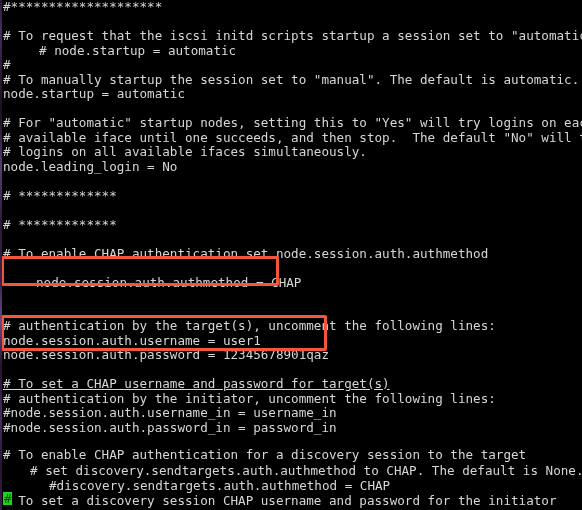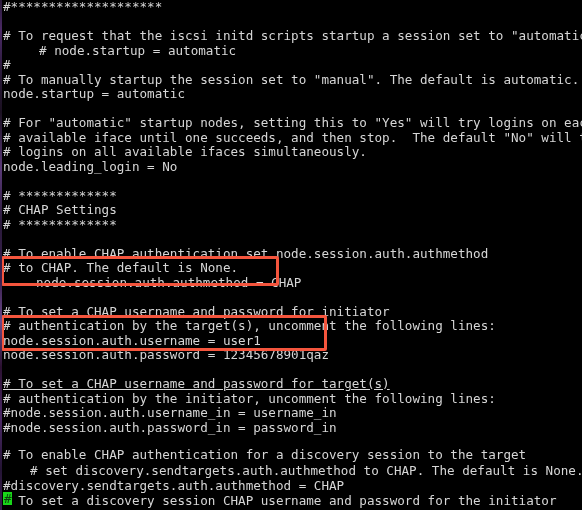--- a/index.html
+++ b/index.html
@@ -87,36 +87,33 @@
       <div class="line" style="top: 29px;"># To request that the iscsi initd scripts startup a session set to "automatic".</div>
       <div class="line" style="top: 44px; padding-left: 36px;"># node.startup = automatic</div>
       <div class="line" style="top: 58px;">#</div>
       <div class="line" style="top: 73px;"># To manually startup the session set to "manual". The default is automatic.</div>
       <div class="line" style="top: 87px;">node.startup = automatic</div>
       <div class="line" style="top: 116px;"># For "automatic" startup nodes, setting this to "Yes" will try logins on each</div>
       <div class="line" style="top: 131px;"># available iface until one succeeds, and then stop.  The default "No" will try</div>
       <div class="line" style="top: 145px;"># logins on all available ifaces simultaneously.</div>
       <div class="line" style="top: 160px;">node.leading_login = No</div>
       <div class="line" style="top: 189px;"># *************</div>
-      <div class="line" style="top: 203px;"># CHAP Settings</div>
       <div class="line" style="top: 218px;"># *************</div>
       <div class="line" style="top: 247px;"># To enable CHAP authentication set node.session.auth.authmethod</div>
-      <div class="line" style="top: 261px;"># to CHAP. The default is None.</div>
       <div class="line" style="top: 276px; padding-left: 33px;">node.session.auth.authmethod = CHAP</div>
-      <div class="line" style="top: 305px;"># To set a CHAP username and password for initiator</div>
       <div class="line" style="top: 319px;"># authentication by the target(s), uncomment the following lines:</div>
       <div class="line" style="top: 334px;">node.session.auth.username = user1</div>
       <div class="line" style="top: 348px; text-align: center;">node.session.auth.password = 12345678901qaz</div>
       <div class="line" style="top: 377px; text-decoration: underline;"># To set a CHAP username and password for target(s)</div>
       <div class="line" style="top: 392px;"># authentication by the initiator, uncomment the following lines:</div>
       <div class="line" style="top: 406px;">#node.session.auth.username_in = username_in</div>
       <div class="line" style="top: 421px;">#node.session.auth.password_in = password_in</div>
       <div class="line" style="top: 448px;"># To enable CHAP authentication for a discovery session to the target</div>
       <div class="line" style="top: 464px; padding-left: 27px;"># set discovery.sendtargets.auth.authmethod to CHAP. The default is None.</div>
-      <div class="line" style="top: 479px;">#discovery.sendtargets.auth.authmethod = CHAP</div>
+      <div class="line" style="top: 479px; margin-left: 46px;">#discovery.sendtargets.auth.authmethod = CHAP</div>
       <div class="line" style="top: 494px;">  To set a discovery session CHAP username and password for the initiator</div>
     </div>
 
   <div id="cursor" style="left: 3px; top: 492px; background: rgb(25, 214, 25);"></div>
   <div id="cursor-char" style="left: 4px; top: 492px;">#</div>
 
   <div class="box" id="box-0" style="left: 1px; top: 256px; width: 278px; height: 30px; border-color: rgb(244, 85, 61);"></div>
   <div class="box" id="box-1" style="left: 1px; top: 315px; width: 326px; height: 36px; border-color: rgb(244, 85, 61);"></div>
 
 </div>

